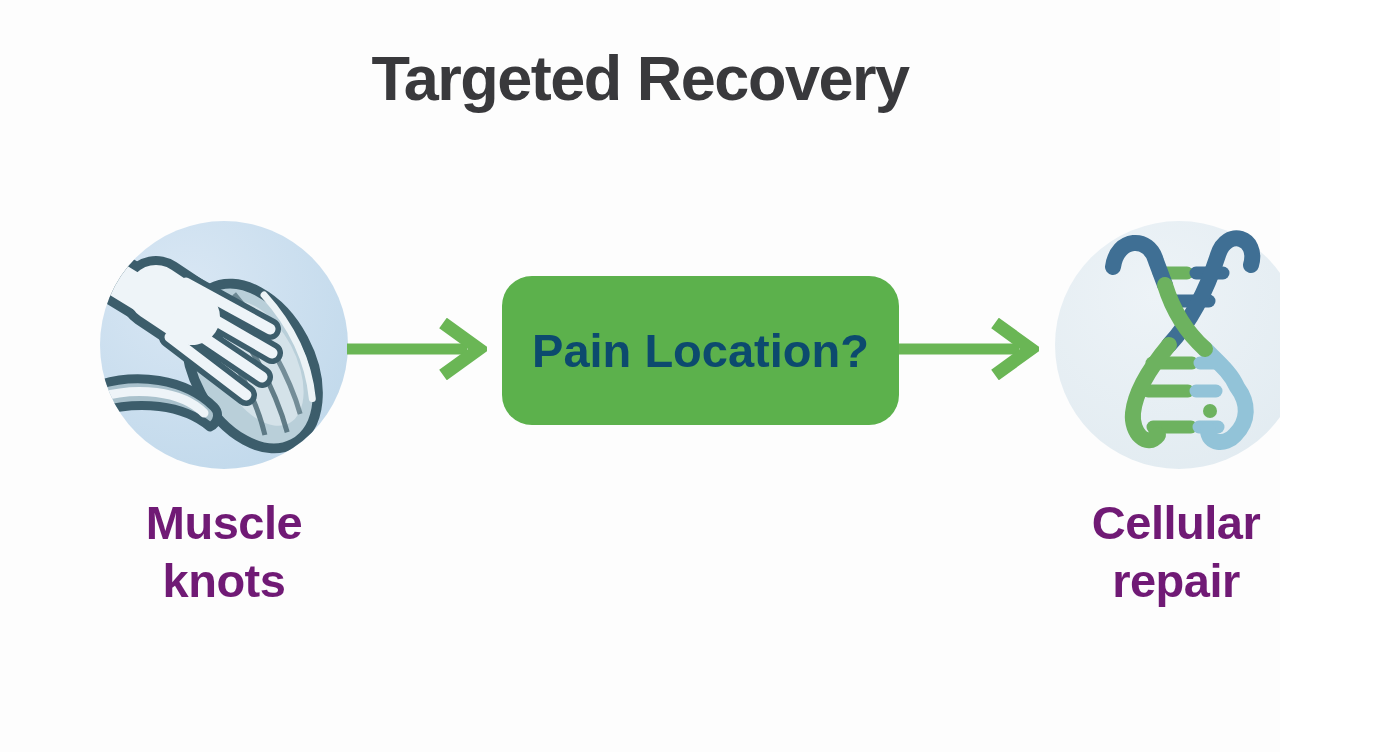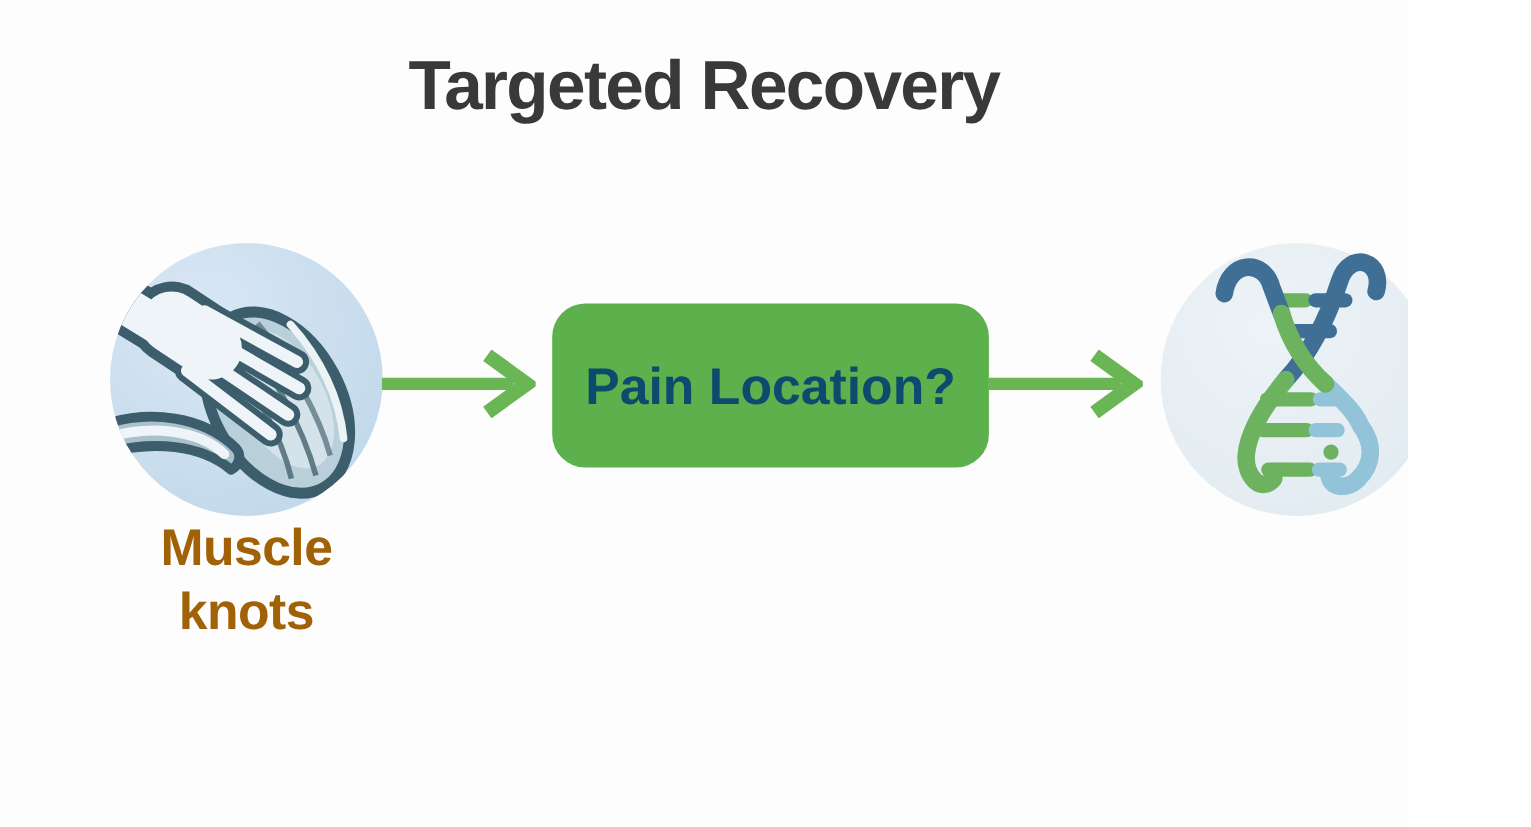--- a/index.html
+++ b/index.html
@@ -22,23 +22,23 @@
     background:#5cb14c;border-radius:30px;
     display:flex;align-items:center;justify-content:center;
   }
   .pain-box span{
     color:#0c4a6e;font-size:47px;font-weight:700;letter-spacing:0px;
   }
   .arrow{position:absolute;top:318px;width:140px;height:62px;}
   .arrow-1{left:347px;}
   .arrow-2{left:899px;}
   .node-label{
-    position:absolute;top:469px;width:260px;
+    position:absolute;top:494px;width:260px;
     text-align:center;font-size:47px;font-weight:700;line-height:1.23;
-    color:#a16207;letter-spacing:-0.5px;
+    color:#701a75;letter-spacing:-0.5px;
   }
   .label-left{left:94px;}
   .label-right{left:1046px;}
 </style>
 </head>
 <body>
 
 <div class="canvas">
 
   <h1 class="title">Targeted Recovery</h1>
@@ -131,14 +131,15 @@
         <path d="M196,44 C204,16 172,6 163,34 C154,62 140,96 114,124" stroke="#3f6f94"></path>
         <path d="M150,128 C164,142 176,152 182,166 C194,182 194,200 180,214 C170,225 153,223 153,209" stroke="#92c3d8"></path>
         <path d="M58,46 C62,16 94,14 101,40 C104,48 107,56 110,64" stroke="#3f6f94"></path>
         <path d="M110,64 C118,90 130,110 150,128" stroke="#6db25f"></path>
         <path d="M114,124 C94,148 80,172 78,192 C76,212 92,228 103,214" stroke="#6db25f"></path>
       </g>
     </svg>
   </div>
 
   <div class="node-label label-left">Muscle knots</div>
+  <div class="node-label label-right">Cellular repair</div>
 
 </div>
 
 </body></html>

